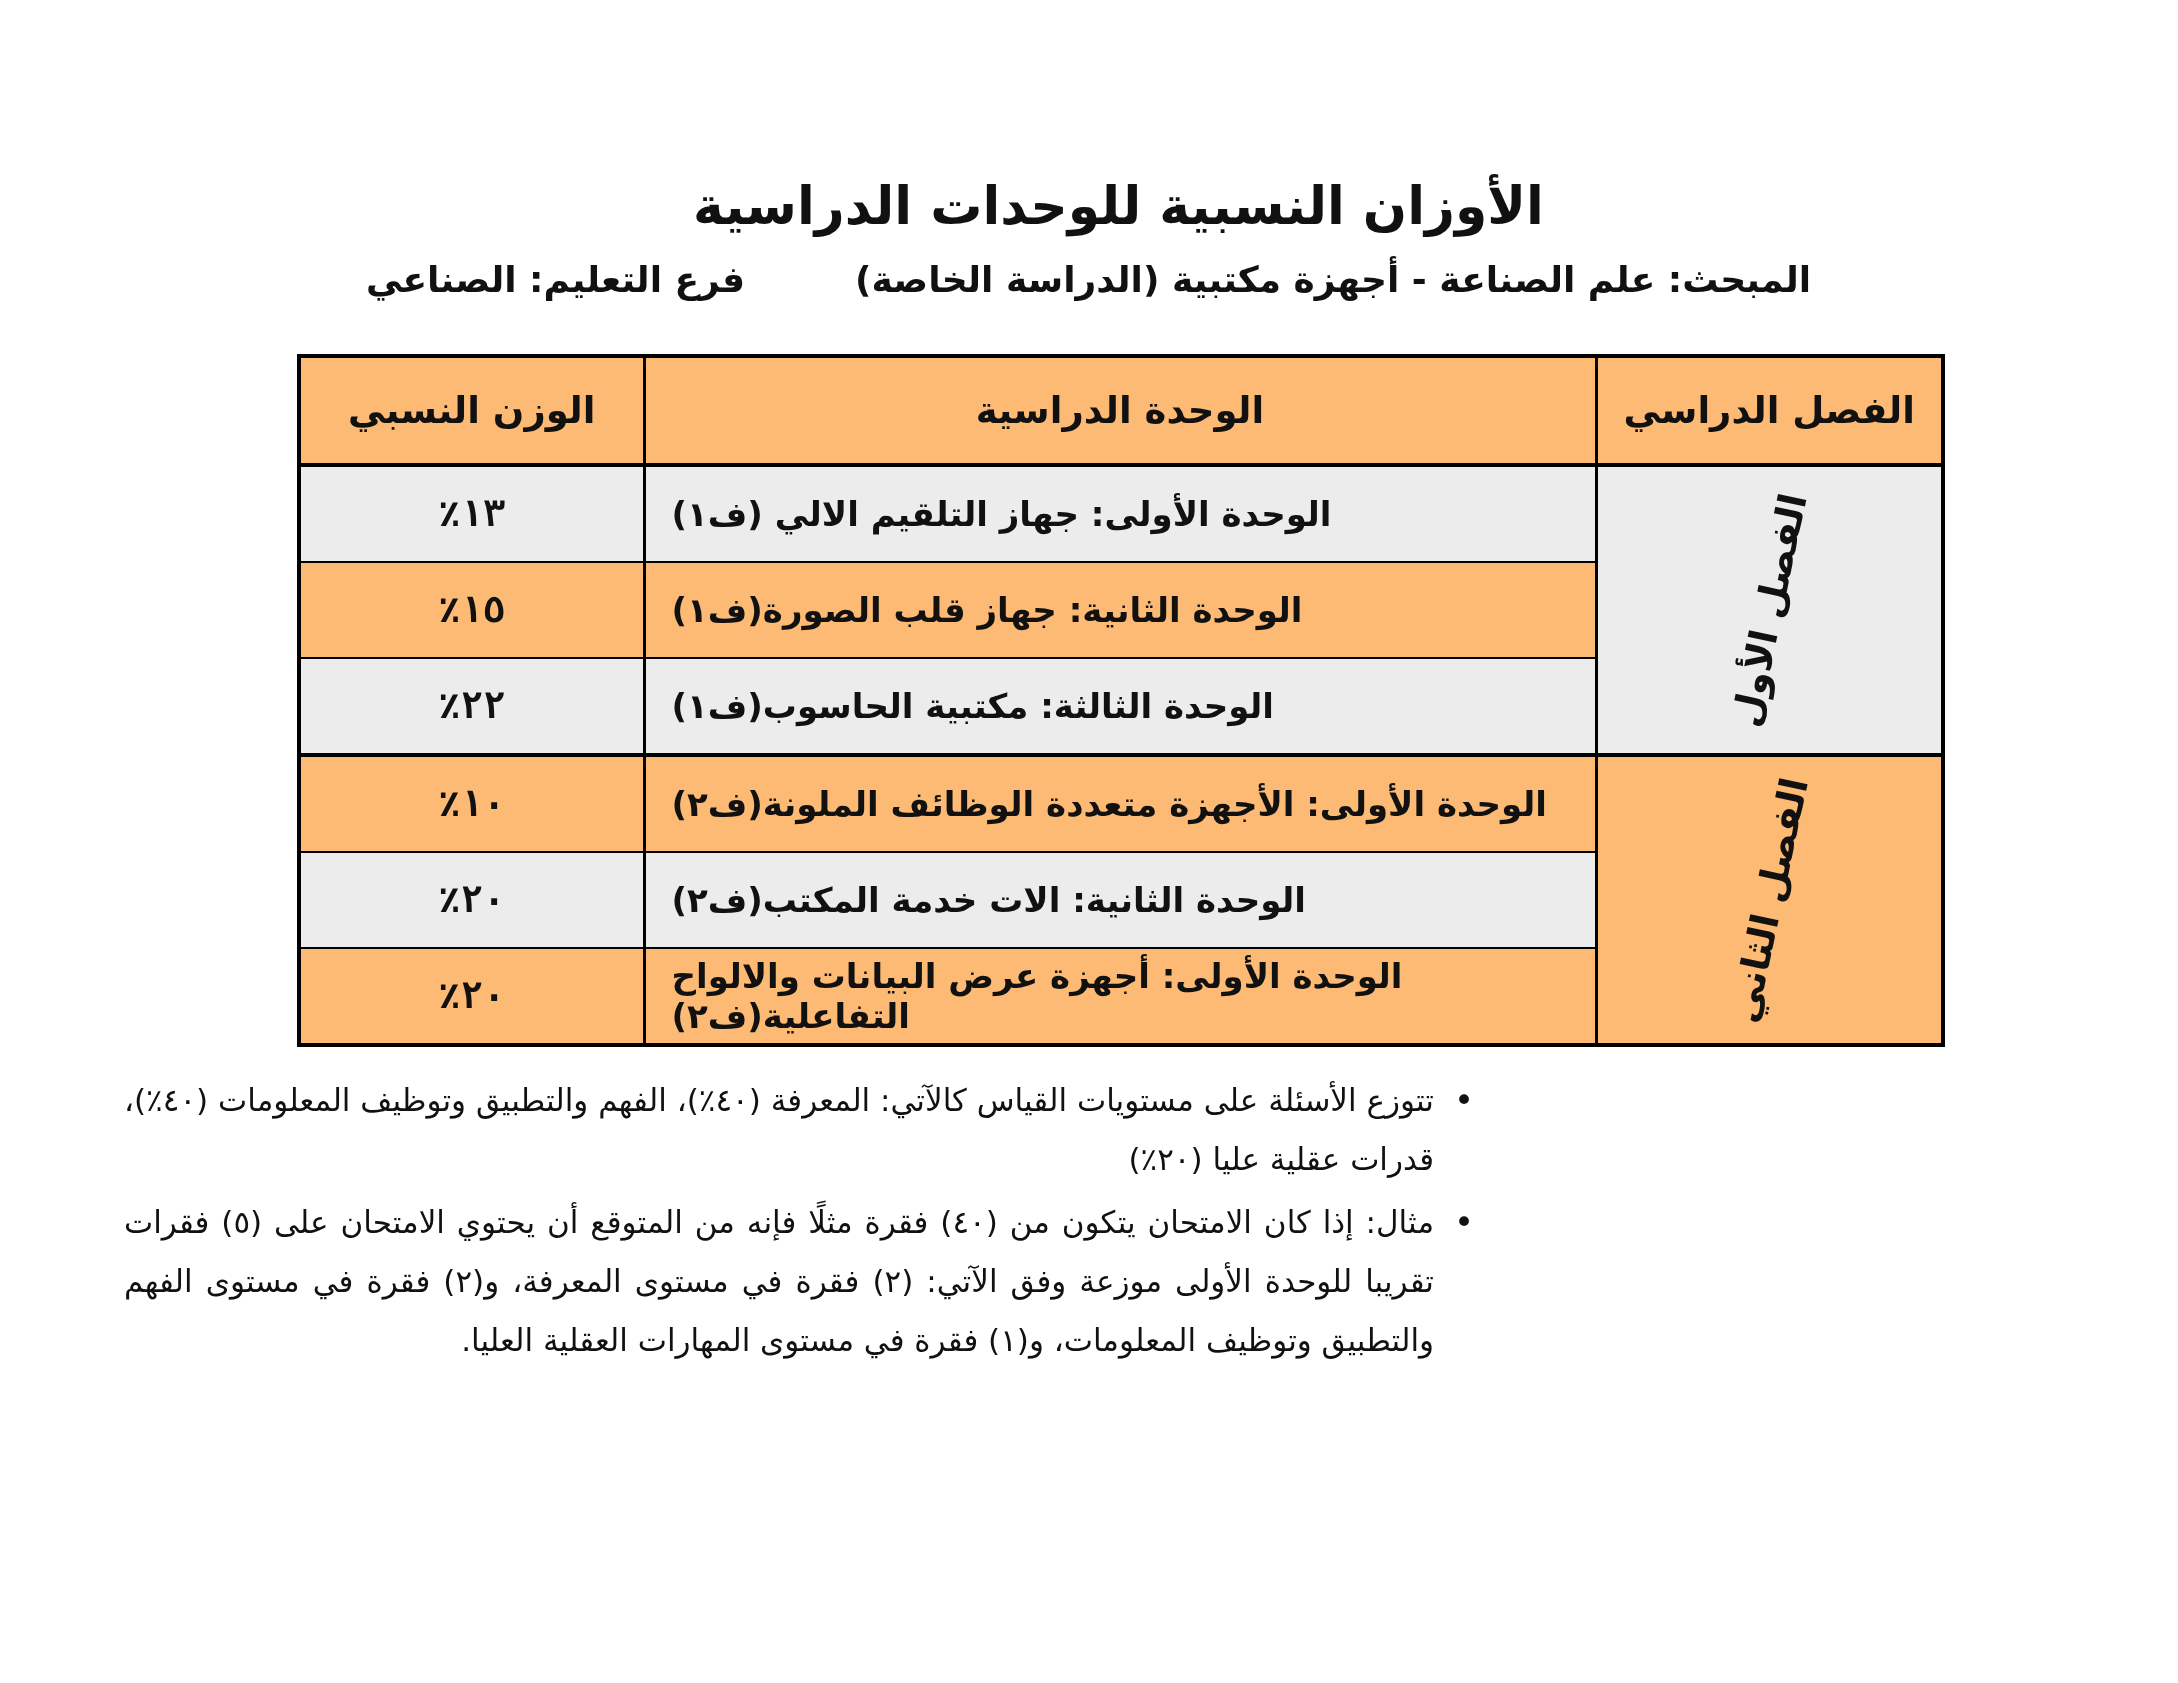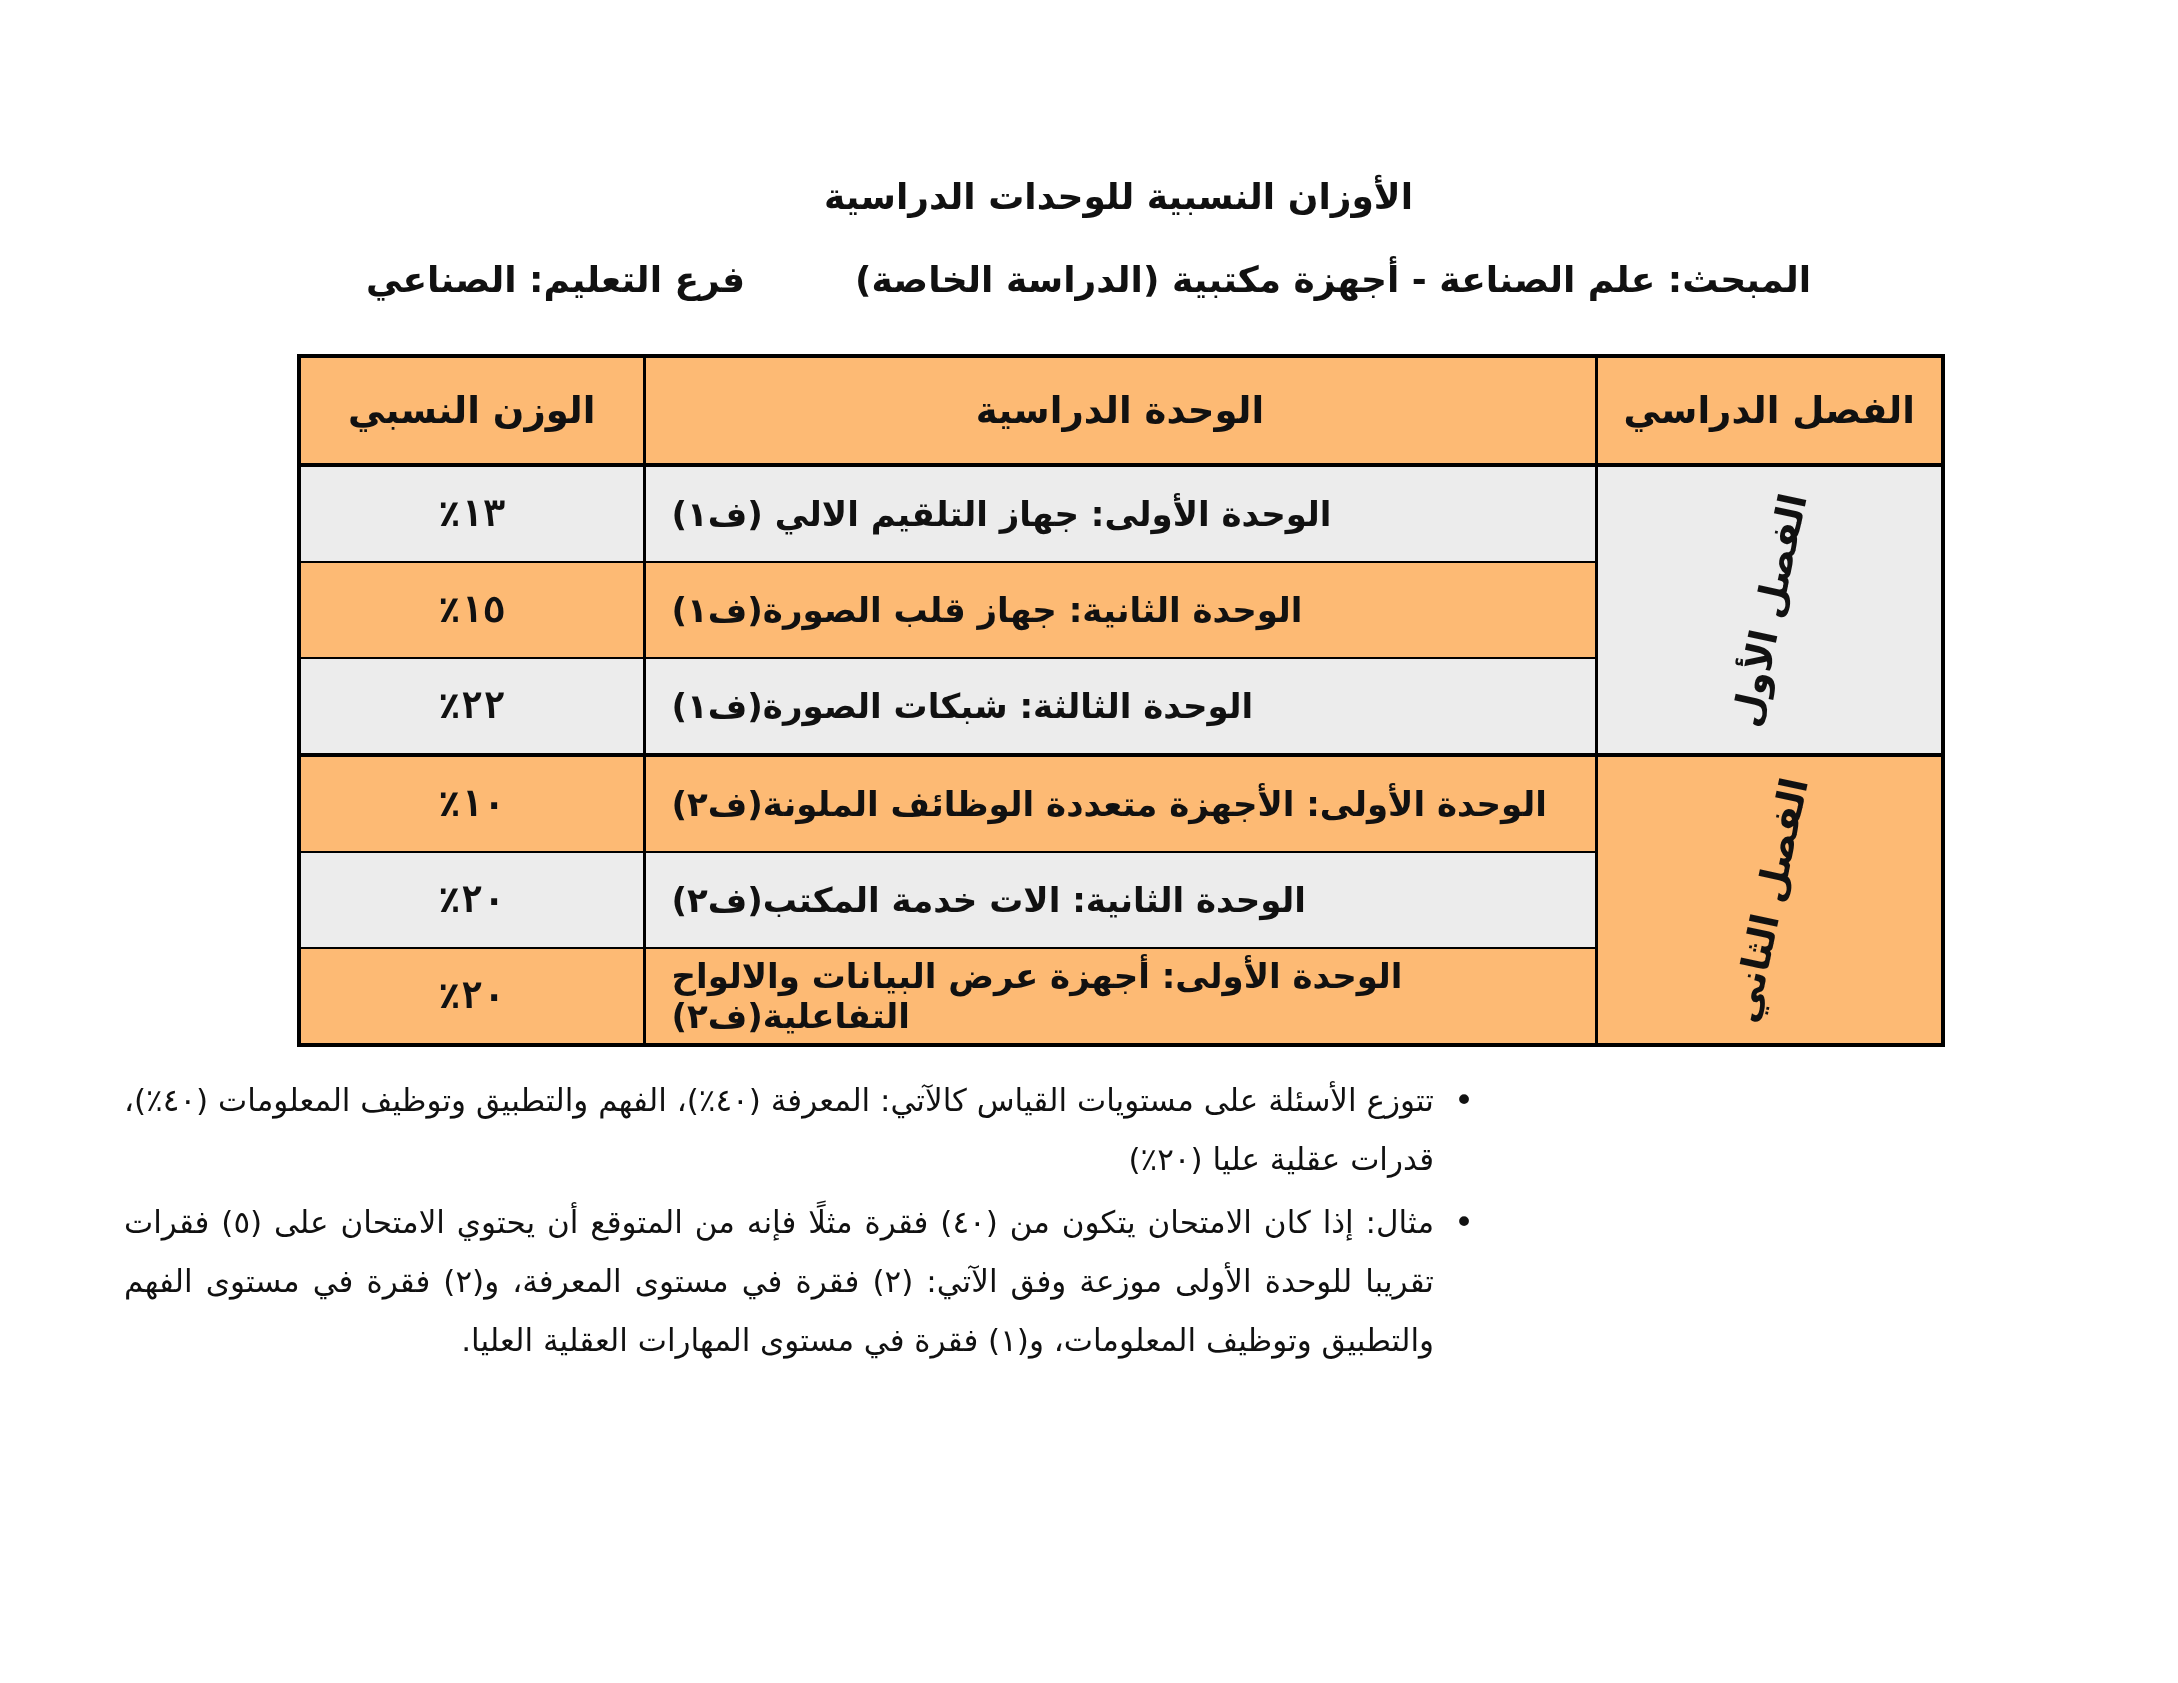--- a/index.html
+++ b/index.html
@@ -16,21 +16,21 @@
     background: #ffffff;
     overflow: hidden;
     direction: rtl;
   }
   .title {
     position: absolute;
     top: 176px;
     left: 297px;
     width: 1643px;
     text-align: center;
-    font-size: 36px;
+    font-size: 52px;
     font-weight: bold;
   }
   .subhead {
     position: absolute;
     top: 259px;
     left: 297px;
     width: 1643px;
     box-sizing: border-box;
     padding: 0 129px 0 69px;
     display: flex;
@@ -153,21 +153,21 @@
           <span class="rot">الفصل الأول</span>
         </td>
         <td class="unit-cell">الوحدة الأولى: جهاز التلقيم الالي (ف١)</td>
         <td class="weight-cell">١٣٪</td>
       </tr>
       <tr>
         <td class="unit-cell">الوحدة الثانية: جهاز قلب الصورة(ف١)</td>
         <td class="weight-cell">١٥٪</td>
       </tr>
       <tr>
-        <td class="unit-cell">الوحدة الثالثة: شبكات الصورة(ف١)</td>
+        <td class="unit-cell">الوحدة الثالثة: مكتبية الحاسوب(ف١)</td>
         <td class="weight-cell">٢٢٪</td>
       </tr>
       <tr class="group-start">
         <td class="sem-cell" rowspan="3">
           <span class="rot">الفصل الثاني</span>
         </td>
         <td class="unit-cell">الوحدة الأولى: الأجهزة متعددة الوظائف الملونة(ف٢)</td>
         <td class="weight-cell">١٠٪</td>
       </tr>
       <tr>

